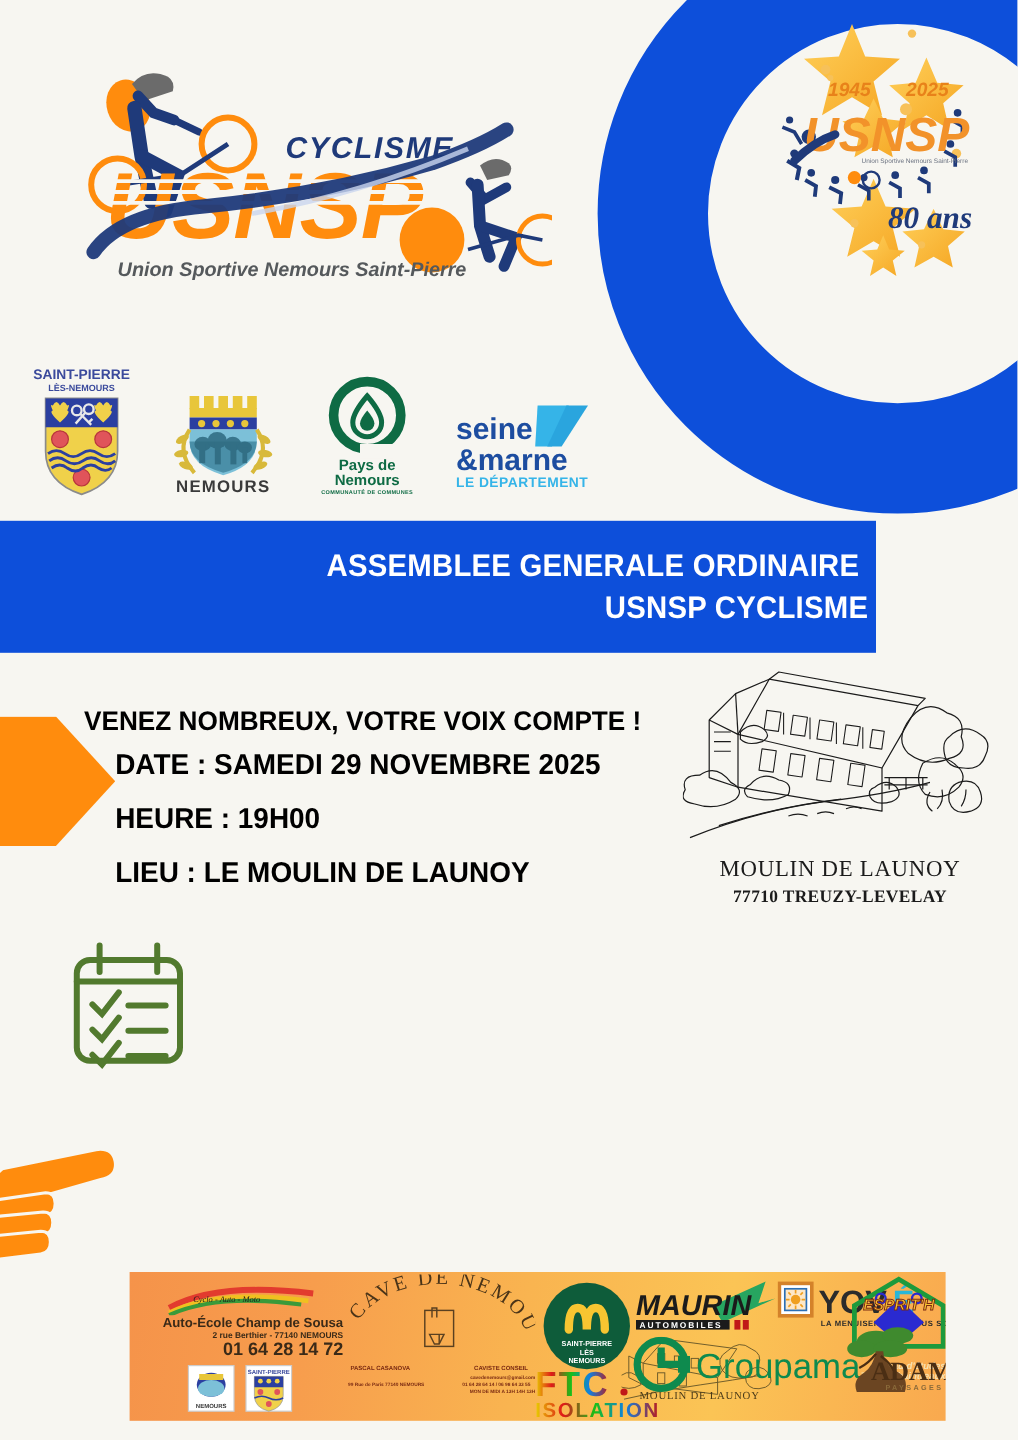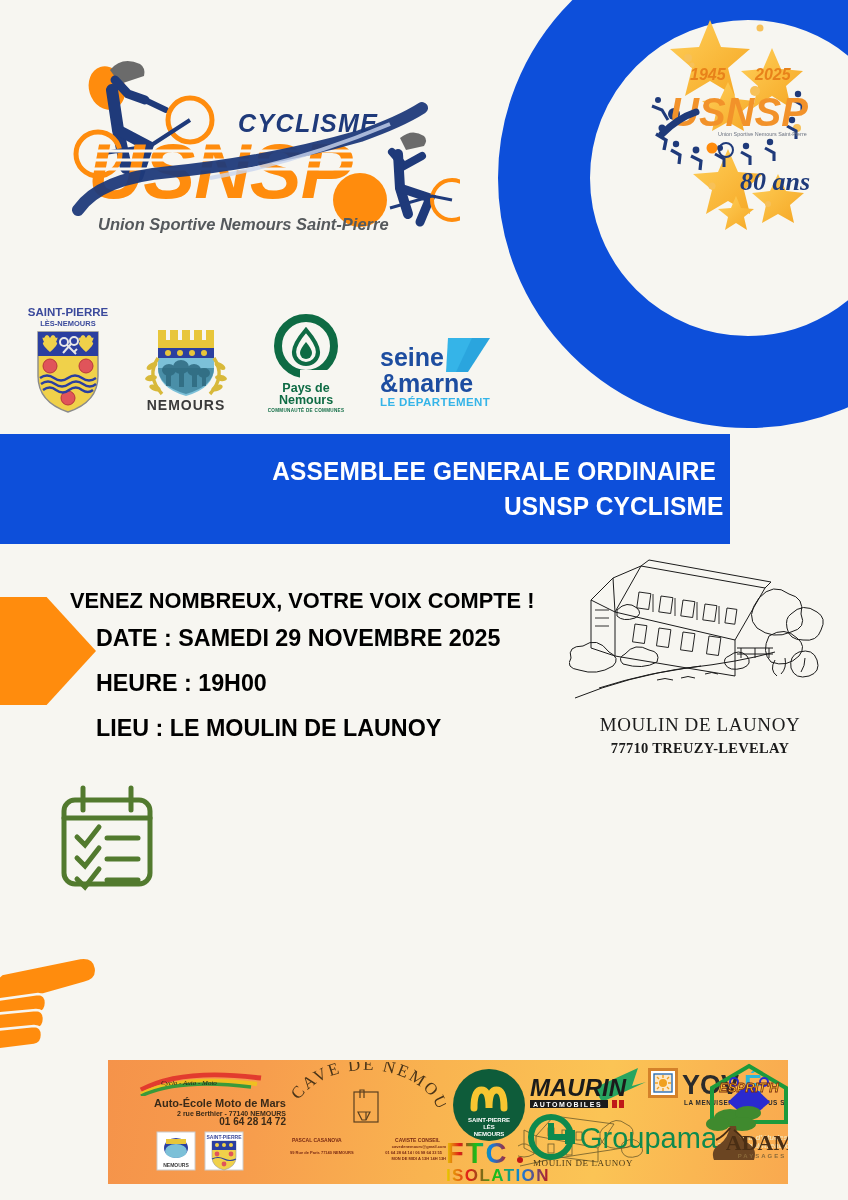--- a/index.html
+++ b/index.html
@@ -203,21 +203,21 @@
     text-align: right;
     line-height: 1.05;
   }
   .sp-txt { font-weight: bold; color: #3a2a18; }
 
   
   .t4  { font-size: 4px; }
   .t5  { font-size: 5px; }
   .t7  { font-size: 7px; }
   .t8  { font-size: 8px; }
-  .t9  { font-size: 10px; }
+  .t9  { font-size: 15px; }
   .t11 { font-size: 11px; }
 </style>
 </head>
 <body>
 
 <div id="poster">
 
   <div class="blue-ring"></div>
 
   <div class="logo-cyclisme">
@@ -520,21 +520,21 @@
 
   <div class="sponsor-bar">
 
     <div class="sp" style="left:6px; top:10px; width:172px;">
       <svg width="130" height="26" viewBox="0 0 130 26" style="display:block;margin:0 auto 2px;">
         <path d="M6 20 q40 -22 120 -12" stroke="#e23b2e" stroke-width="5" fill="none"></path>
         <path d="M6 24 q40 -20 116 -10" stroke="#f0c020" stroke-width="4" fill="none"></path>
         <path d="M6 26 q38 -18 110 -9" stroke="#3a9a3a" stroke-width="3.4" fill="none"></path>
         <text x="26" y="15" font-family="Liberation Serif, serif" font-size="7" font-style="italic" fill="#1b1b1b">Cyclo - Auto - Moto</text>
       </svg>
-      <div class="sp-txt t11">Auto-École Moto de Mars</div>
+      <div class="sp-txt t11">Auto-École Champ de Sousa</div>
       <div class="sp-txt t7">2 rue Berthier - 77140 NEMOURS</div>
       <div class="sp-txt t9">01 64 28 14 72</div>
       <div style="display:flex; gap:8px; justify-content:center; margin-top:4px;">
         <svg width="40" height="40" viewBox="0 0 40 40">
           <rect x="1" y="1" width="38" height="38" fill="#fff" stroke="#ccc"></rect>
           <ellipse cx="20" cy="17" rx="12" ry="10" fill="#2b3fa0"></ellipse>
           <path d="M10 8 h20 v5 h-20 z" fill="#e8c63a"></path>
           <ellipse cx="20" cy="20" rx="11" ry="7" fill="#7cc0d8"></ellipse>
           <text x="20" y="36" text-anchor="middle" font-family="Liberation Sans, sans-serif" font-size="5" font-weight="bold" fill="#3a3a3a">NEMOURS</text>
         </svg>

